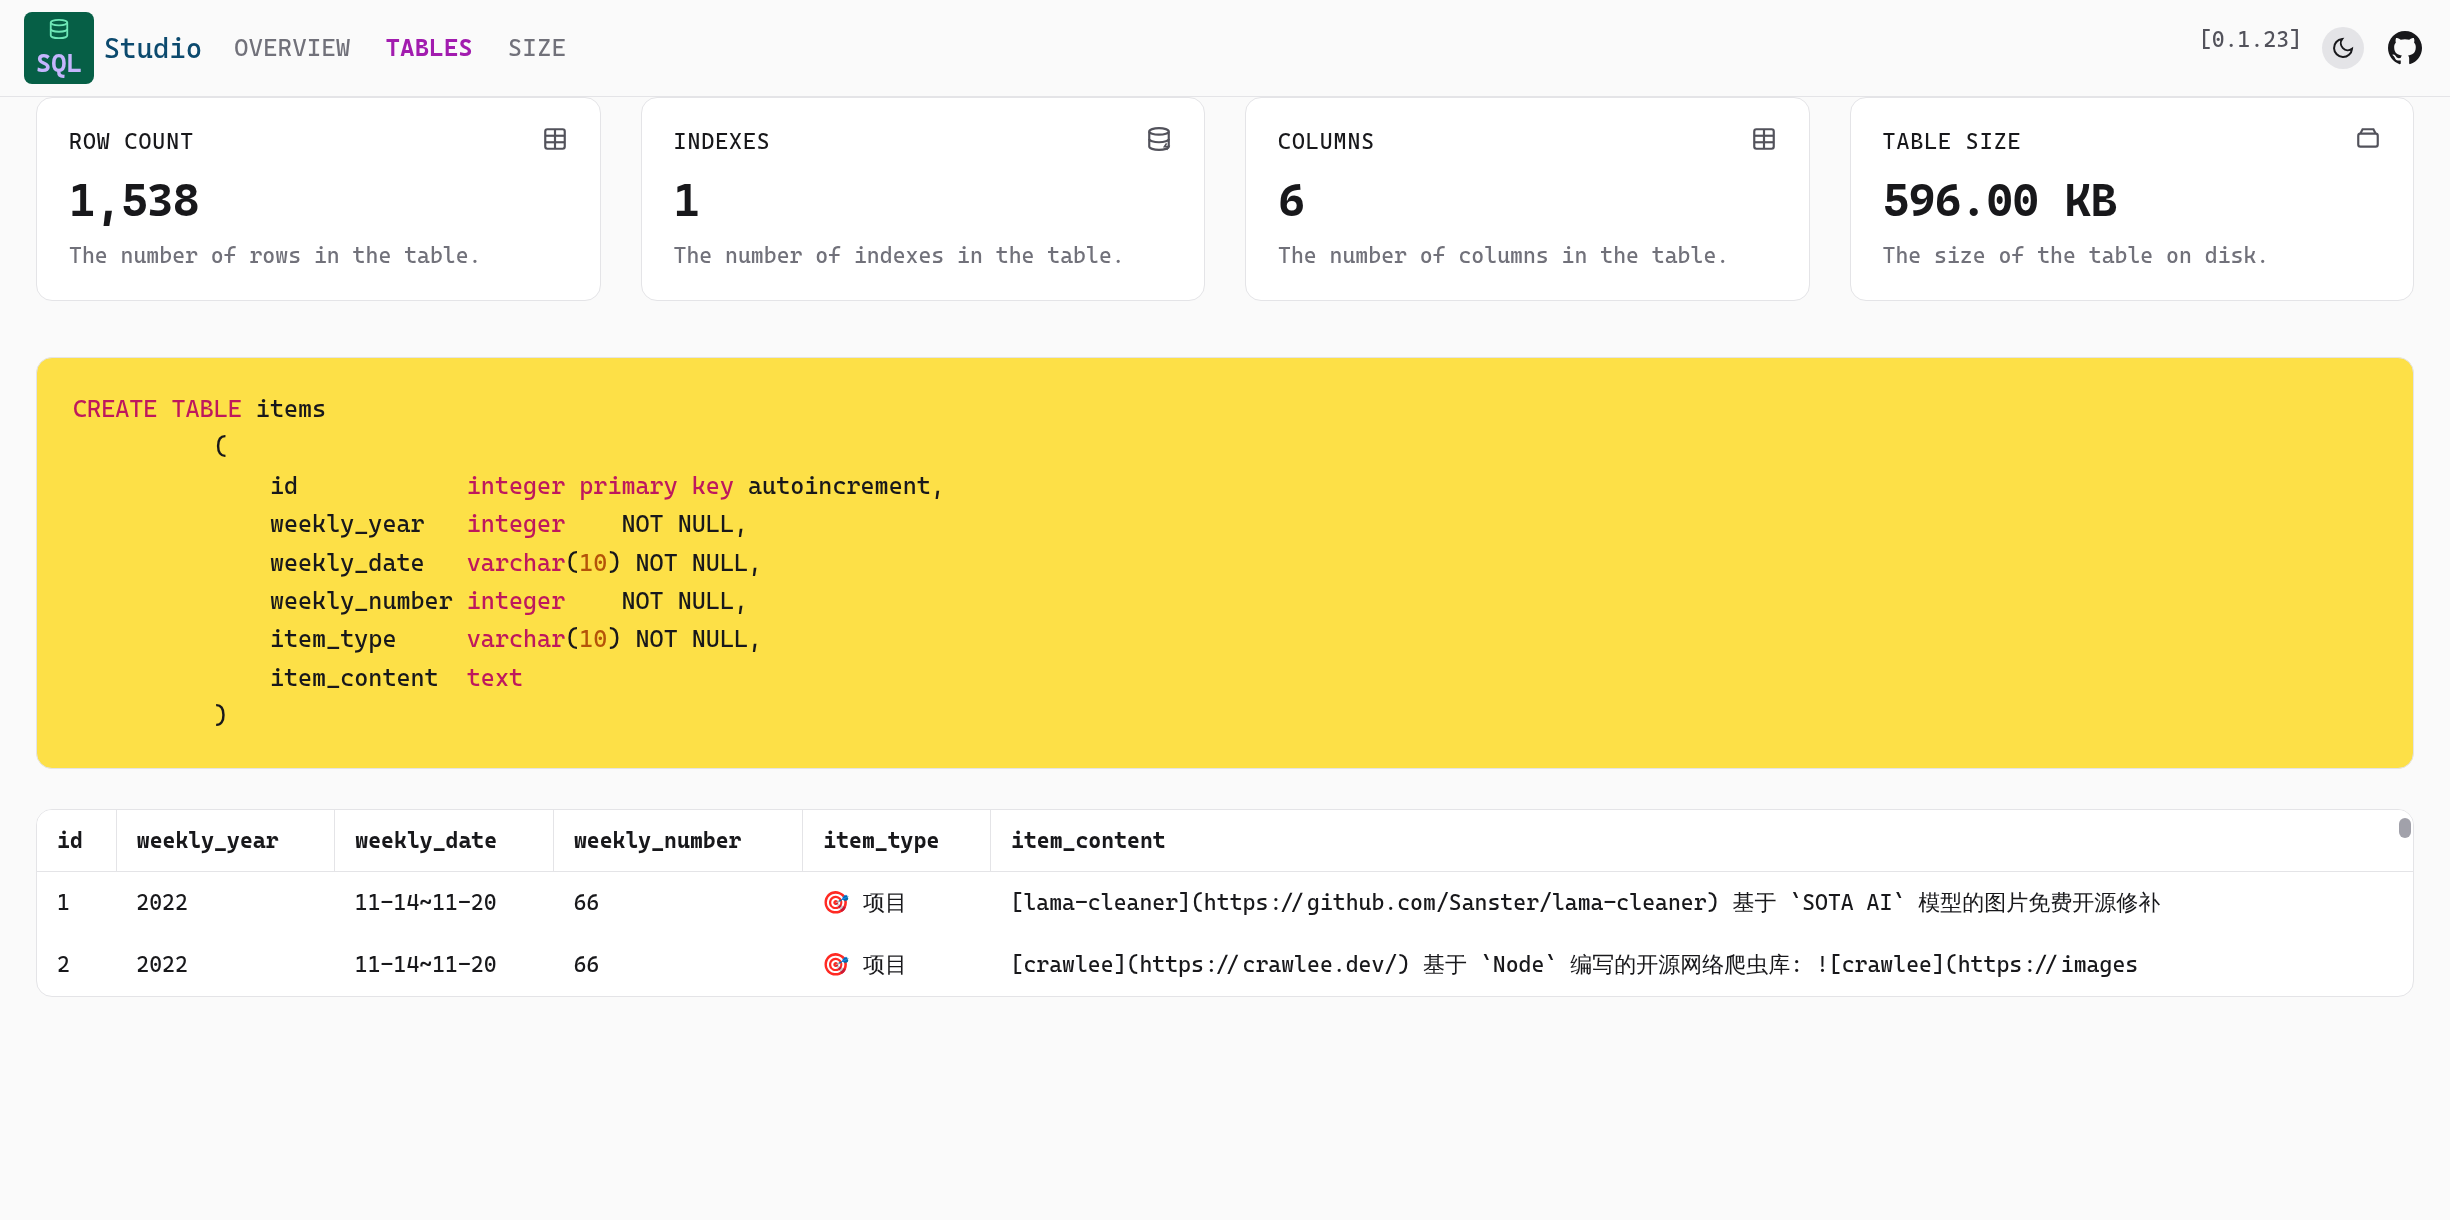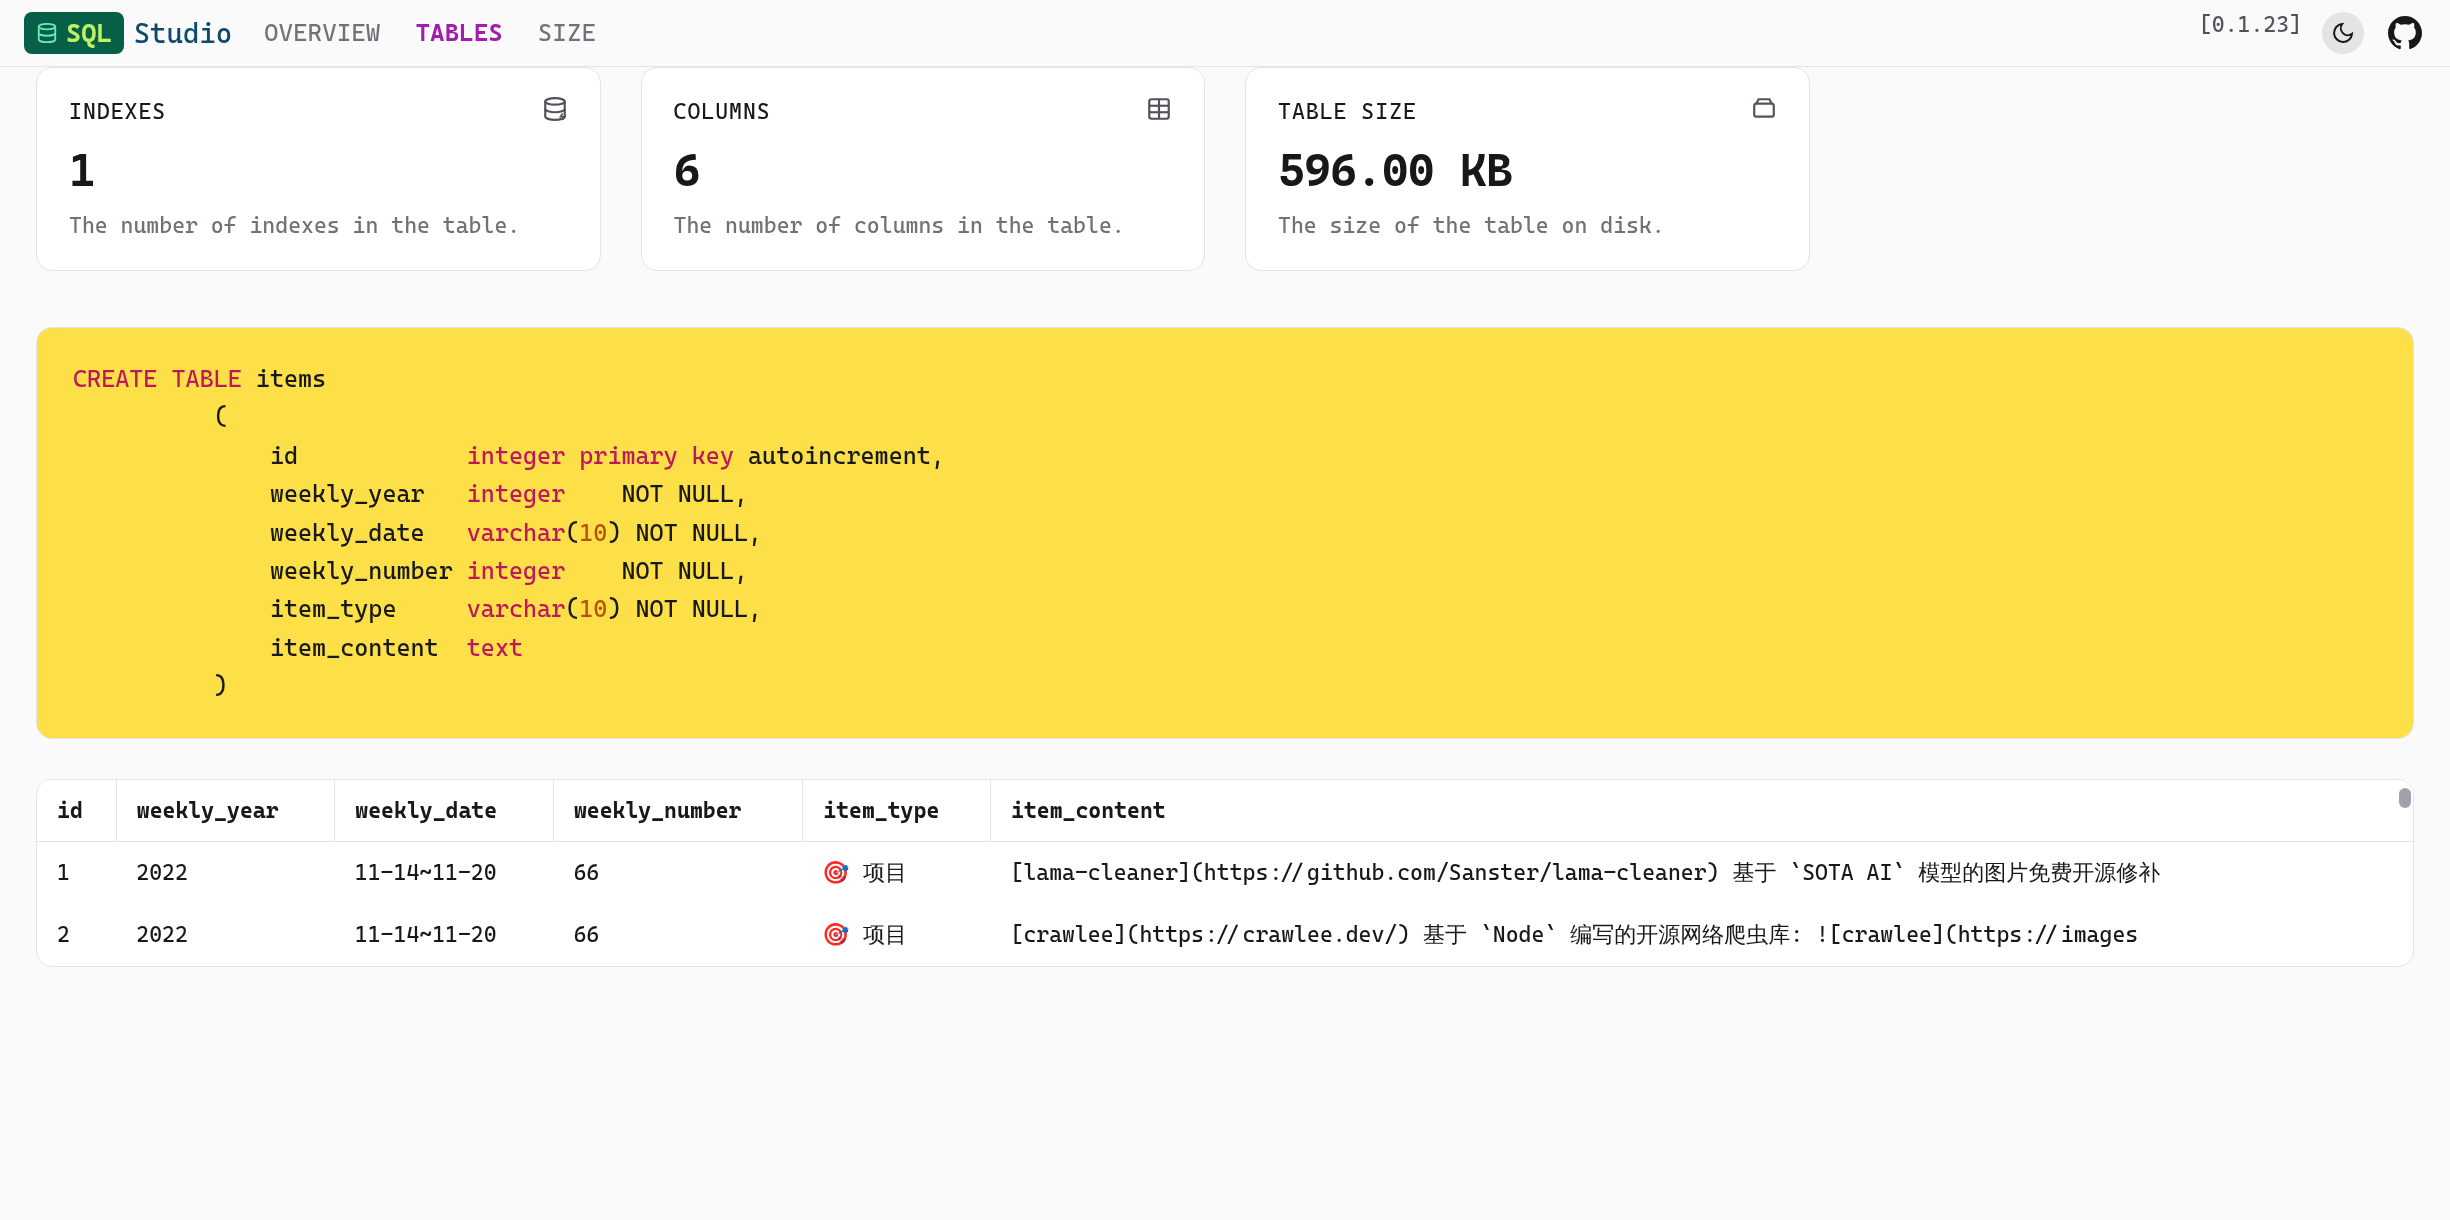--- a/index.html
+++ b/index.html
@@ -22,28 +22,29 @@
     align-items: center;
     gap: 32px;
   }
   .logo {
     display: flex;
     align-items: center;
     gap: 10px;
   }
   .logo-badge {
     background: #065f46;
-    color: #bef264;
+    color: #c4b5fd;
     padding: 6px 12px;
     border-radius: 8px;
     font-weight: 700;
     display: flex;
     align-items: center;
     gap: 8px;
     font-size: 26px;
+    flex-direction: column;
   }
   .logo-text { font-size: 28px; font-weight: 500; color: #0c4a6e; }
   .nav { display: flex; gap: 35px; align-items: center; }
   .nav-item {
     font-size: 24px;
     color: #71717a;
     cursor: pointer;
     letter-spacing: 0.5px;
   }
   .nav-item.active { color: #a21caf; font-weight: 700; }
@@ -171,20 +172,33 @@
     </span>
     <span class="icon-btn">
       <svg width="34" height="34" viewBox="0 0 24 24" fill="#18181b">
           <path d="M12 0C5.37 0 0 5.37 0 12c0 5.3 3.438 9.8 8.205 11.385.6.113.82-.258.82-.577 0-.285-.01-1.04-.015-2.04-3.338.724-4.042-1.61-4.042-1.61-.546-1.387-1.333-1.757-1.333-1.757-1.09-.745.083-.73.083-.73 1.205.085 1.838 1.236 1.838 1.236 1.07 1.835 2.807 1.305 3.492.998.108-.776.417-1.305.76-1.605-2.665-.3-5.466-1.332-5.466-5.93 0-1.31.465-2.38 1.235-3.22-.135-.303-.54-1.523.105-3.176 0 0 1.005-.322 3.3 1.23.96-.267 1.98-.4 3-.405 1.02.005 2.04.138 3 .405 2.28-1.552 3.285-1.23 3.285-1.23.645 1.653.24 2.873.12 3.176.765.84 1.23 1.91 1.23 3.22 0 4.61-2.805 5.625-5.475 5.92.42.36.81 1.096.81 2.22 0 1.606-.015 2.896-.015 3.286 0 .315.21.69.825.57C20.565 21.795 24 17.295 24 12c0-6.63-5.37-12-12-12"></path>
         </svg>
     </span>
   </div>
 </div>
 
 <div class="cards">
+  <div class="card">
+    <div class="card-header">
+      <span class="card-label">ROW COUNT</span>
+      <span class="card-icon"><svg width="26" height="26" viewBox="0 0 24 24" fill="none" stroke="currentColor" stroke-width="2">
+            <rect x="3" y="3" width="18" height="18" rx="2"></rect>
+            <line x1="3" y1="9" x2="21" y2="9"></line>
+            <line x1="3" y1="15" x2="21" y2="15"></line>
+            <line x1="12" y1="3" x2="12" y2="21"></line>
+          </svg></span>
+    </div>
+    <div class="card-value">1,538</div>
+    <div class="card-desc">The number of rows in the table.</div>
+  </div>
   <div class="card">
     <div class="card-header">
       <span class="card-label">INDEXES</span>
       <span class="card-icon"><svg width="26" height="26" viewBox="0 0 24 24" fill="none" stroke="currentColor" stroke-width="2">
             <ellipse cx="12" cy="5" rx="9" ry="3"></ellipse>
             <path d="M3 5v14a9 3 0 0 0 18 0V5"></path>
             <path d="M3 12a9 3 0 0 0 18 0"></path>
             <path d="M19 16l-2 3h4l-2 3" stroke-width="1.5"></path>
           </svg></span>
     </div>

